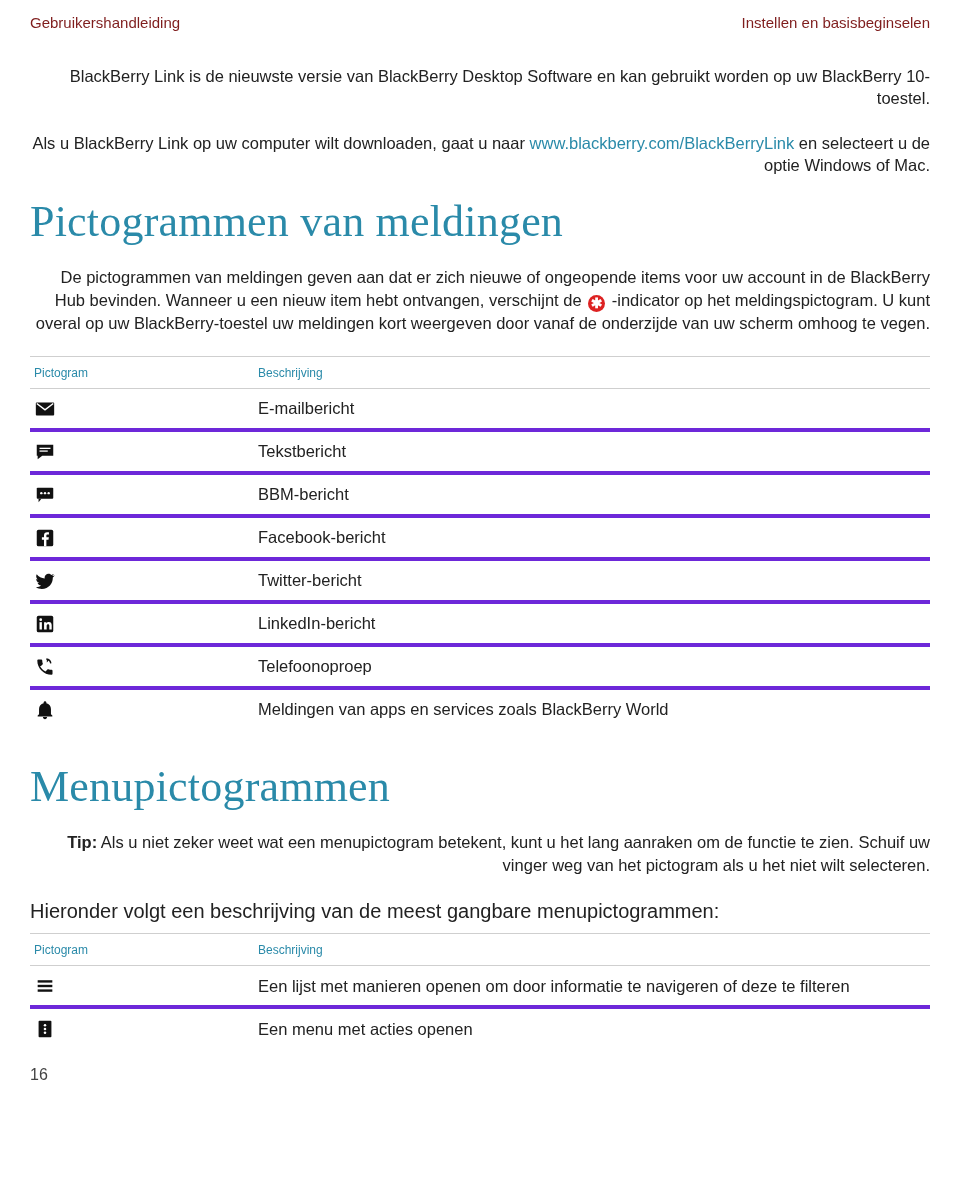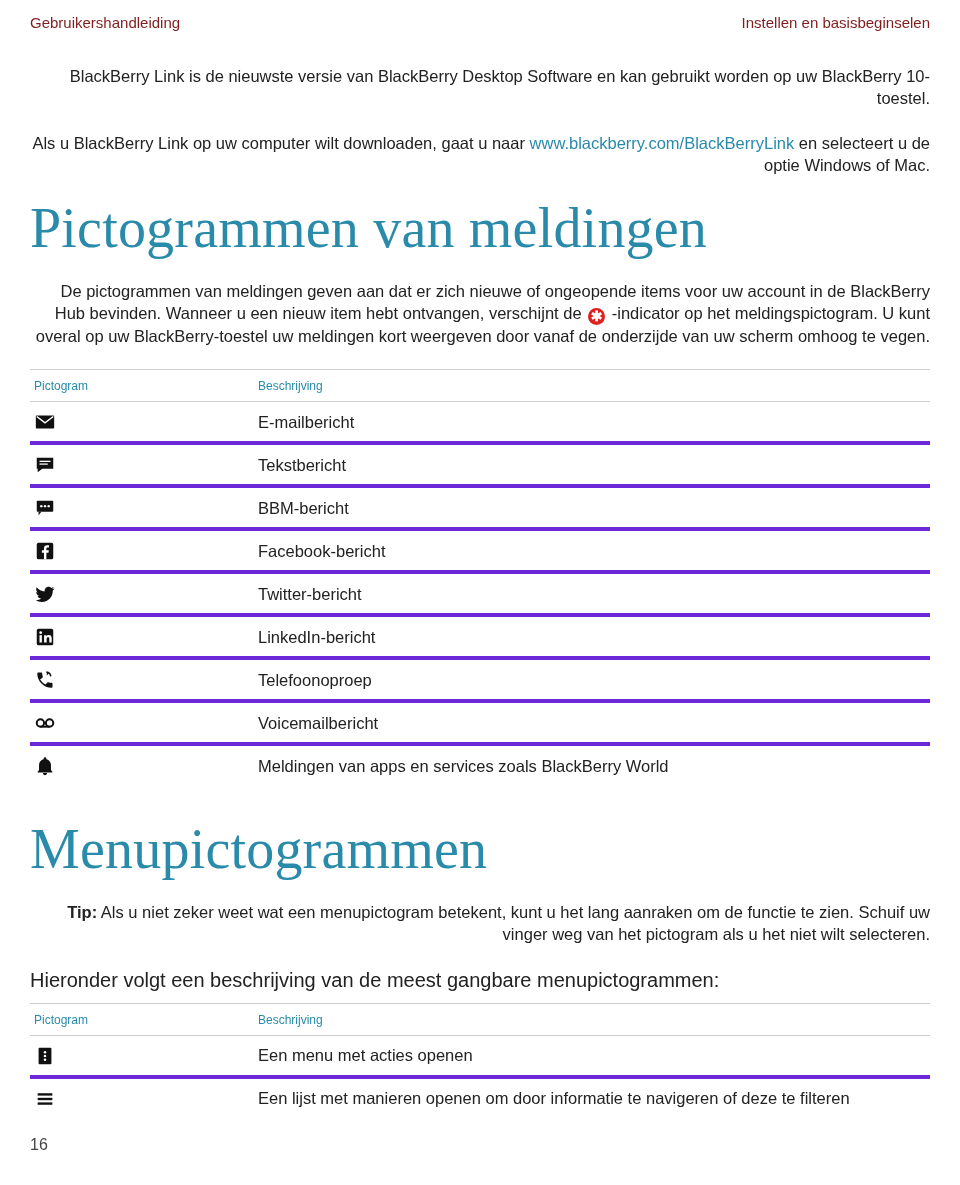--- a/index.html
+++ b/index.html
@@ -1,21 +1,21 @@
 <!DOCTYPE html>
 <html><head>
 <meta charset="utf-8">
 <style>
   * { box-sizing: border-box; margin: 0; padding: 0; }
   html, body { width: 960px; background: #fff; font-family: "Helvetica Neue", Arial, sans-serif; color: #222; }
   body { padding: 14px 30px 20px 30px; }
   .topline { display: flex; justify-content: space-between; font-size: 15px; color: #7f1d1d; margin-bottom: 34px; }
   .para { font-size: 16.5px; line-height: 1.35; color: #222; margin-bottom: 22px; text-align: right; }
   a.link { color: #2a8aa9; text-decoration: none; }
-  h1.section-title { font-family: Georgia, "Times New Roman", serif; font-weight: 400; color: #2a8aa9; font-size: 56px; line-height: 1.1; margin: 8px 0 20px 0; letter-spacing: 0.2px; }
+  h1.section-title { font-family: Georgia, "Times New Roman", serif; font-weight: 400; color: #2a8aa9; font-size: 44px; line-height: 1.1; margin: 8px 0 20px 0; letter-spacing: 0.2px; }
   .inline-indicator {
     display: inline-flex; align-items: center; justify-content: center;
     width: 17px; height: 17px; border-radius: 50%; background: #d22;
     color: #fff; font-size: 14px; font-weight: 700; vertical-align: -2px; margin: 0 2px;
   }
   .tbl { width: 100%; border-collapse: collapse; margin-top: 8px; }
   .tbl th, .tbl td { text-align: left; font-weight: 400; padding: 9px 4px 8px 4px; vertical-align: middle; }
   .tbl thead th { color: #2a8aa9; font-size: 12px; border-top: 1px solid #cfcfcf; border-bottom: 1px solid #cfcfcf; }
   .tbl tbody td { font-size: 16.5px; border-bottom: 4px solid #6d28d9; color: #222; }
   .tbl tbody tr:last-child td { border-bottom: none; }
@@ -125,30 +125,20 @@
             <path class="icon-black" d="M6.6 10.8c1.3 2.6 3.4 4.7 6 6l2-2c.3-.3.7-.4 1.1-.3 1.1.4 2.3.6 3.5.6.6 0 1 .4 1 1v3.3c0 .6-.4 1-1 1C10.6 20.4 3.6 13.4 3.6 4.8c0-.6.4-1 1-1H8c.6 0 1 .4 1 1 0 1.2.2 2.4.6 3.5.1.4 0 .8-.3 1.1l-1.7 1.4z"></path>
             <path class="icon-black" d="M14 3l2 2-2 2"></path>
             <path fill="none" stroke="#111" stroke-width="1.6" d="M13.5 3.2c2.5.3 4.5 2.3 4.8 4.8"></path>
           </svg>
         </td>
         <td>Telefoonoproep</td>
       </tr>
       <tr>
         <td class="icon-cell">
           <svg class="icon-svg" viewBox="0 0 24 24">
-            <circle cx="7" cy="12" r="4" fill="none" stroke="#111" stroke-width="2.2"></circle>
-            <circle cx="17" cy="12" r="4" fill="none" stroke="#111" stroke-width="2.2"></circle>
-            <line x1="7" y1="16" x2="17" y2="16" stroke="#111" stroke-width="2.2"></line>
-          </svg>
-        </td>
-        <td>Voicemailbericht</td>
-      </tr>
-      <tr>
-        <td class="icon-cell">
-          <svg class="icon-svg" viewBox="0 0 24 24">
             <path class="icon-black" d="M12 22c1.3 0 2.3-1 2.3-2.3H9.7C9.7 21 10.7 22 12 22zM18.5 16.5V11c0-3.1-2-5.7-5-6.3V4c0-.8-.7-1.5-1.5-1.5S10.5 3.2 10.5 4v.7c-3 .6-5 3.2-5 6.3v5.5L4 18v1h16v-1l-1.5-1.5z"></path>
           </svg>
         </td>
         <td>Meldingen van apps en services zoals BlackBerry World</td>
       </tr>
     </tbody>
 </table>
 
 <div class="section2">
   <h1 class="section-title">Menupictogrammen</h1>
@@ -167,35 +157,35 @@
     <thead>
       <tr>
         <th>Pictogram</th>
         <th>Beschrijving</th>
       </tr>
     </thead>
     <tbody id="tbl2-body">
         <tr>
           <td class="icon-cell">
             <svg class="icon-svg" viewBox="0 0 24 24">
+              <line x1="4" y1="7" x2="20" y2="7" stroke="#111" stroke-width="2.6"></line>
+              <line x1="4" y1="12" x2="20" y2="12" stroke="#111" stroke-width="2.6"></line>
+              <line x1="4" y1="17" x2="20" y2="17" stroke="#111" stroke-width="2.6"></line>
+            </svg>
+          </td>
+          <td>Een lijst met manieren openen om door informatie te navigeren of deze te filteren</td>
+        </tr>
+        <tr>
+          <td class="icon-cell">
+            <svg class="icon-svg" viewBox="0 0 24 24">
               <rect x="5" y="3" width="14" height="18" rx="1" class="icon-black"></rect>
               <circle cx="12" cy="8" r="1.4" fill="#fff"></circle>
               <circle cx="12" cy="12" r="1.4" fill="#fff"></circle>
               <circle cx="12" cy="16" r="1.4" fill="#fff"></circle>
             </svg>
           </td>
           <td>Een menu met acties openen</td>
         </tr>
-        <tr>
-          <td class="icon-cell">
-            <svg class="icon-svg" viewBox="0 0 24 24">
-              <line x1="4" y1="7" x2="20" y2="7" stroke="#111" stroke-width="2.6"></line>
-              <line x1="4" y1="12" x2="20" y2="12" stroke="#111" stroke-width="2.6"></line>
-              <line x1="4" y1="17" x2="20" y2="17" stroke="#111" stroke-width="2.6"></line>
-            </svg>
-          </td>
-          <td>Een lijst met manieren openen om door informatie te navigeren of deze te filteren</td>
-        </tr>
       </tbody>
   </table>
 </div>
 
 <div class="page-num">16</div>
 
 </body></html>

